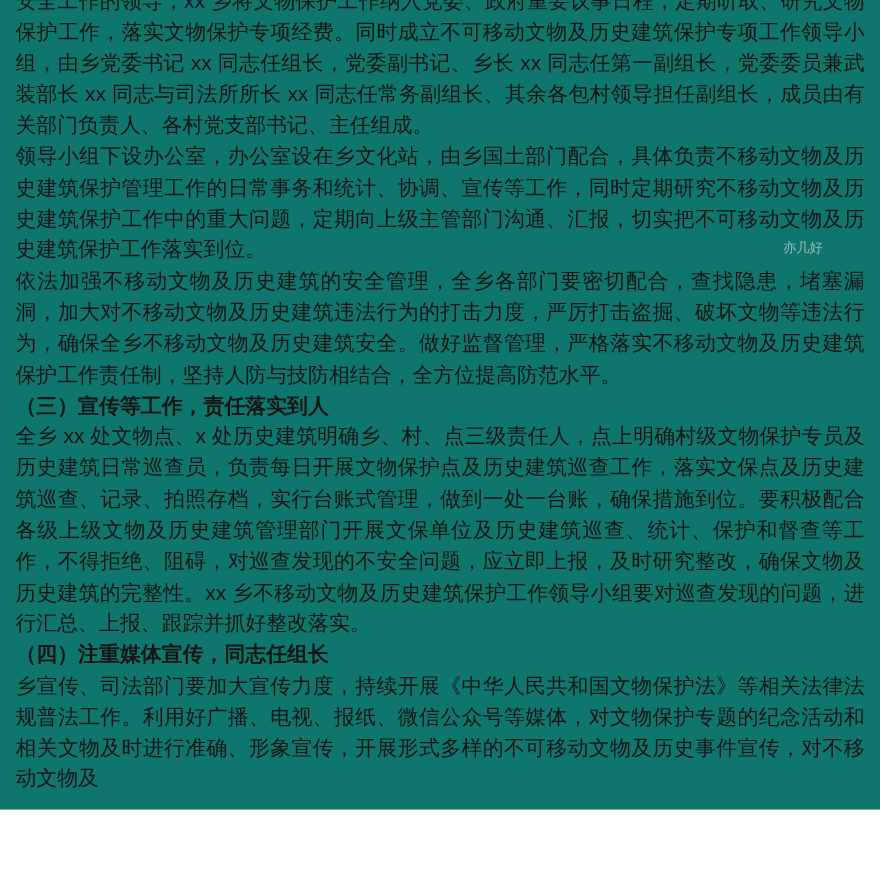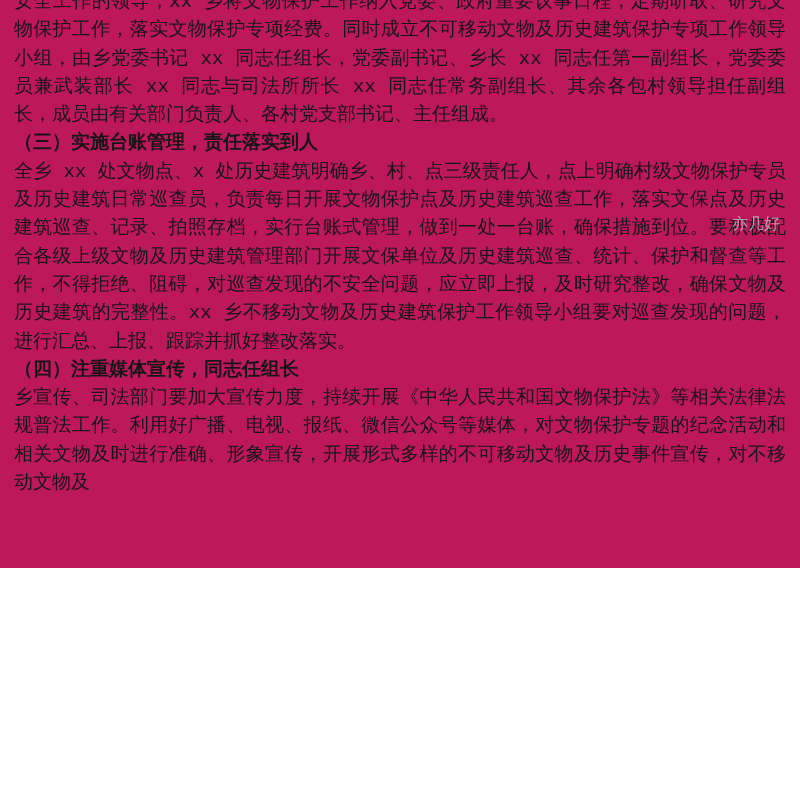--- a/index.html
+++ b/index.html
@@ -8,58 +8,59 @@
   }
   body {
     width: 800px;
     height: 800px;
     background: #ffffff;
     font-family: "Liberation Sans", "DejaVu Sans", sans-serif;
   }
   .doc-page {
     position: relative;
     width: 800px;
-    height: 568px;
+    height: 736px;
     overflow: hidden;
-    background: #be185d;
-    font-family: Liberation Mono, monospace;
+    background: #0f766e;
   }
   .text-column {
     padding: 0 14px;
     margin-top: -12px;
     color: #151515;
     font-size: 19px;
     line-height: 28.3px;
     text-align: justify;
     text-justify: inter-character;
     word-break: break-all;
   }
   .text-column p {
     margin: 0;
   }
   .section-heading {
     font-weight: bold;
   }
   .watermark {
     position: absolute;
-    left: 732px;
+    left: 712px;
     top: 218px;
     color: #cccccc;
-    font-size: 16px;
+    font-size: 12px;
     line-height: 15px;
     opacity: 0.75;
     pointer-events: none;
     text-align: right;
   }
 </style>
 </head>
 <body>
 
 <div class="doc-page">
   <div class="text-column">
     <p>安全工作的领导，xx 乡将文物保护工作纳入党委、政府重要议事日程，定期听取、研究文物保护工作，落实文物保护专项经费。同时成立不可移动文物及历史建筑保护专项工作领导小组，由乡党委书记 xx 同志任组长，党委副书记、乡长 xx 同志任第一副组长，党委委员兼武装部长 xx 同志与司法所所长 xx 同志任常务副组长、其余各包村领导担任副组长，成员由有关部门负责人、各村党支部书记、主任组成。</p>
-    <p class="section-heading">（三）实施台账管理，责任落实到人</p>
+    <p>领导小组下设办公室，办公室设在乡文化站，由乡国土部门配合，具体负责不移动文物及历史建筑保护管理工作的日常事务和统计、协调、宣传等工作，同时定期研究不移动文物及历史建筑保护工作中的重大问题，定期向上级主管部门沟通、汇报，切实把不可移动文物及历史建筑保护工作落实到位。</p>
+    <p>依法加强不移动文物及历史建筑的安全管理，全乡各部门要密切配合，查找隐患，堵塞漏洞，加大对不移动文物及历史建筑违法行为的打击力度，严厉打击盗掘、破坏文物等违法行为，确保全乡不移动文物及历史建筑安全。做好监督管理，严格落实不移动文物及历史建筑保护工作责任制，坚持人防与技防相结合，全方位提高防范水平。</p>
+    <p class="section-heading">（三）宣传等工作，责任落实到人</p>
     <p>全乡 xx 处文物点、x 处历史建筑明确乡、村、点三级责任人，点上明确村级文物保护专员及历史建筑日常巡查员，负责每日开展文物保护点及历史建筑巡查工作，落实文保点及历史建筑巡查、记录、拍照存档，实行台账式管理，做到一处一台账，确保措施到位。要积极配合各级上级文物及历史建筑管理部门开展文保单位及历史建筑巡查、统计、保护和督查等工作，不得拒绝、阻碍，对巡查发现的不安全问题，应立即上报，及时研究整改，确保文物及历史建筑的完整性。xx 乡不移动文物及历史建筑保护工作领导小组要对巡查发现的问题，进行汇总、上报、跟踪并抓好整改落实。</p>
     <p class="section-heading">（四）注重媒体宣传，同志任组长</p>
     <p>乡宣传、司法部门要加大宣传力度，持续开展《中华人民共和国文物保护法》等相关法律法规普法工作。利用好广播、电视、报纸、微信公众号等媒体，对文物保护专题的纪念活动和相关文物及时进行准确、形象宣传，开展形式多样的不可移动文物及历史事件宣传，对不移动文物及</p>
   </div>
   <div class="watermark">亦几好</div>
 </div>
 
 </body></html>

